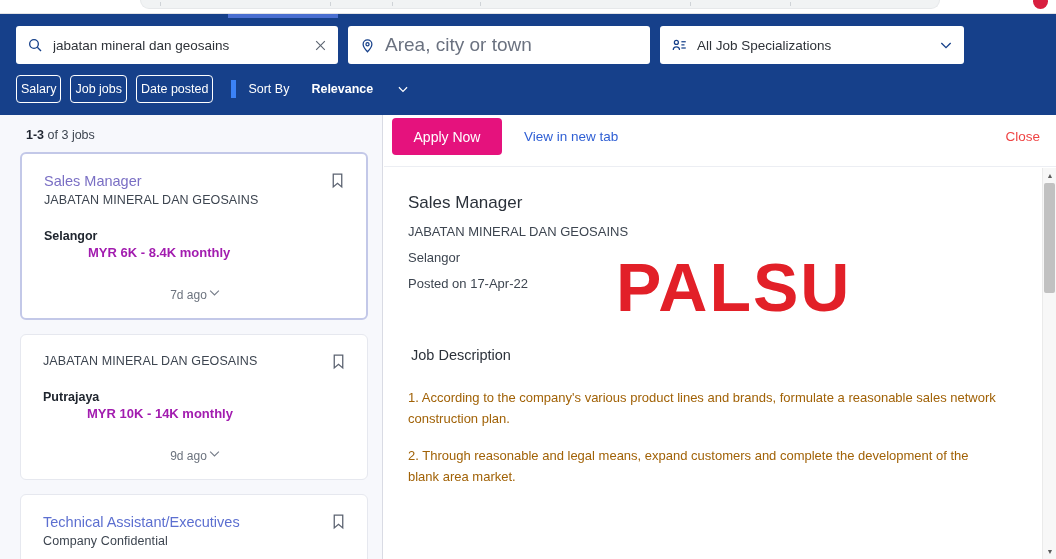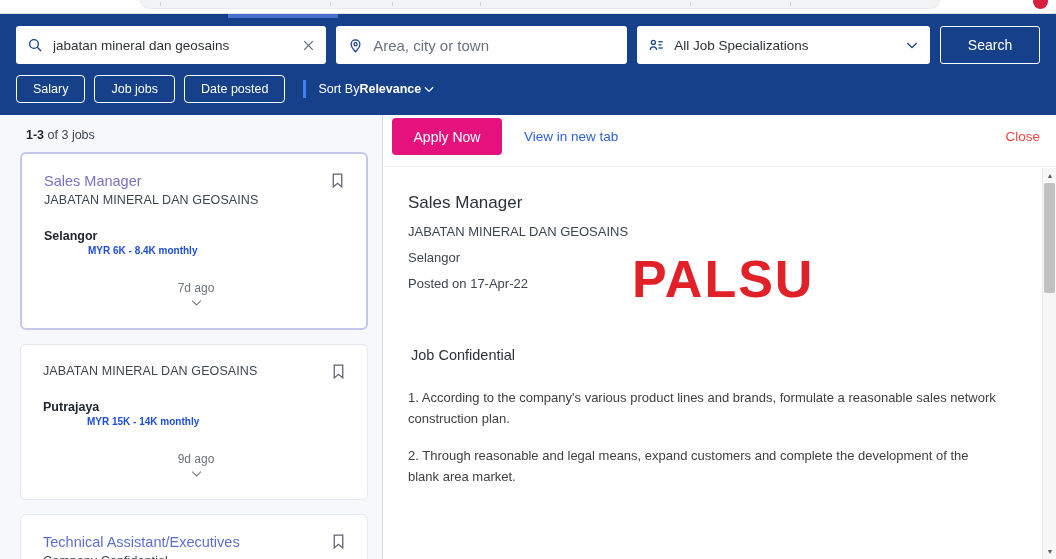--- a/index.html
+++ b/index.html
@@ -43,42 +43,42 @@
   }
   .field {
     background: #ffffff; border-radius: 3px; height: 38px;
     display: flex; align-items: center; padding: 0 10px; position: relative;
   }
   .field-keyword { width: 322px; }
   .field-location { width: 302px; }
   .field-spec { width: 304px; }
   .field .ficon { width: 18px; height: 18px; margin-right: 9px; flex: 0 0 auto; color: #16408a; display: flex; align-items: center; justify-content: center;}
   .field .ftext { font-size: 13.5px; color: #2e3238; flex: 1 1 auto; white-space: nowrap; overflow: hidden; }
-  .field .fplaceholder { font-size: 15px; color: #6b7280; flex: 1 1 auto; white-space: nowrap; }
+  .field .fplaceholder { font-size: 19px; color: #6b7280; flex: 1 1 auto; white-space: nowrap; }
   .clear-x { width: 16px; height: 16px; color: #5b6370; cursor: pointer; display:flex; align-items:center; justify-content:center;}
   .chev { width: 16px; height: 16px; color: #16408a; display:flex; align-items:center; justify-content:center;}
   .search-btn {
     width: 104px; height: 38px; border: 1px solid #ffffff; border-radius: 3px;
     background: #16408a; color: #ffffff; font-size: 14px;
     display: flex; align-items: center; justify-content: center; cursor: pointer;
   }
 
   .filterrow {
     position: absolute; top: 61px; left: 16px; height: 28px;
     display: flex; align-items: center; gap: 9px;
   }
   .pill {
     height: 28px; border: 1px solid #ffffff; border-radius: 4px; background: transparent;
-    color: #ffffff; font-size: 12.5px; padding: 0 16px;
+    color: #ffffff; font-size: 12.5px; padding: 0 4px;
     display: flex; align-items: center; cursor: pointer;
   }
   .sortwrap {
-    display: flex; align-items: center; gap: 0; margin-left: 9px;
+    display: flex; align-items: center; gap: 22px; margin-left: 9px;
     color: #ffffff; font-size: 12.5px; cursor: pointer;
-    border-left: 3px solid #3b82f6; padding-left: 12px; height: 18px;
+    border-left: 5px solid #3b82f6; padding-left: 12px; height: 18px;
   }
   .sortwrap b { font-weight: 700; }
 
   
   .content {
     position: absolute; top: 115px; left: 0; width: 1056px; height: 444px;
     background: #ffffff;
   }
   .left-col {
     position: absolute; top: 0; left: 0; width: 383px; height: 500px;
@@ -96,22 +96,22 @@
     border: 1px solid #e6e8ef;
     border-radius: 6px;
     padding: 19px 18px 14px 22px;
     cursor: pointer;
   }
   .card.selected { border: 2px solid #c3c8e8; }
   .card-title { font-size: 14.5px; color: #7a6fc4; margin-bottom: 4px; }
   .card-title.blue { color: #5c6fd0; }
   .card-company { font-size: 12.5px; color: #3d4550; letter-spacing: .1px; }
   .card-loc { font-size: 12.5px; font-weight: 700; color: #20262f; margin-top: 22px; }
-  .card-sal { font-size: 10px; font-weight: 700; color: #1d4ed8; margin-top: 2px; padding-left: 44px; }
-  .card-foot { display: flex; align-items: center; justify-content: space-between; margin-top: 25px; flex-direction: column; }
+  .card-sal { font-size: 13px; font-weight: 700; color: #a21caf; margin-top: 2px; padding-left: 44px; }
+  .card-foot { display: flex; align-items: center; justify-content: center; margin-top: 25px; }
   .card-age { font-size: 12px; color: #6c737e; }
   .bookmark { position: absolute; top: 17px; right: 20px; cursor: pointer; }
   .card-chev { color: #767d89; cursor: pointer; }
 
   
   .right-col {
     position: absolute; top: 0; left: 384px; width: 672px; height: 444px;
     background: #ffffff; overflow: hidden;
   }
   .detail-toolbar {
@@ -123,26 +123,26 @@
     border-radius: 4px; font-size: 14px; font-weight: 400;
     display: flex; align-items: center; justify-content: center; cursor: pointer;
   }
   .view-tab { margin-left: 22px; color: #2f5fd4; font-size: 13.5px; cursor: pointer; }
   .close-link { margin-left: auto; color: #ef4444; font-size: 13.5px; cursor: pointer; }
 
   .detail-body { position: relative; padding: 26px 0 0 24px; height: 392px; }
   .d-title { font-size: 17px; color: #2b313a; font-weight: 400; }
   .d-line { font-size: 13px; color: #3d4550; margin-top: 11px; }
   .watermark {
-    position: absolute; top: 86px; left: 248px;
-    font-size: 52px; font-weight: 700; color: #e22028;
+    position: absolute; top: 86px; left: 232px;
+    font-size: 68px; font-weight: 700; color: #e22028;
     letter-spacing: 2px; line-height: 1; pointer-events: none; user-select: none;
   }
   .d-section { font-size: 14.5px; color: #2b313a; margin-top: 56px; margin-left: 3px; }
-  .d-para { font-size: 13px; color: #404040; line-height: 1.62; margin-top: 24px; max-width: 592px; }
+  .d-para { font-size: 13px; color: #a16207; line-height: 1.62; margin-top: 24px; max-width: 592px; }
   .d-para + .d-para { margin-top: 16px; }
 
   
   .vscroll {
     position: absolute; top: 53px; right: 0; width: 14px; height: 391px;
     background: #f7f7f7; border-left: 1px solid #eaeaea;
   }
   .vscroll .arrow { position: absolute; left: 0; width: 14px; height: 13px; display: flex; align-items: center; justify-content: center; color: #5c5c5c; font-size: 7px; }
   .vscroll .arrow.up { top: 1px; }
   .vscroll .arrow.down { bottom: 1px; }
@@ -209,21 +209,20 @@
           </svg>
         </span>
         <span class="ftext">All Job Specializations</span>
         <span class="chev">
           <svg width="16" height="16" viewBox="0 0 24 24" fill="none" stroke="currentColor" stroke-width="2">
             <polyline points="5,9 12,16 19,9"></polyline>
           </svg>
         </span>
       </div>
 
-      <div class="search-btn">Search</div>
     </div>
 
     <div class="filterrow">
       <div class="pill">Salary</div>
       <div class="pill">Job jobs</div>
       <div class="pill">Date posted</div>
       <div class="sortwrap">
         <span>Sort By</span>
         <b>Relevance</b>
         <span class="chev" style="color:#fff">
@@ -264,21 +263,21 @@
       </div>
 
       <div class="card">
         <span class="bookmark">
           <svg width="17" height="19" viewBox="0 0 24 24" fill="none" stroke="#5b6270" stroke-width="1.8">
             <path d="M6 3h12v18l-6-5-6 5z"></path>
           </svg>
         </span>
         <div class="card-company">JABATAN MINERAL DAN GEOSAINS</div>
         <div class="card-loc">Putrajaya</div>
-        <div class="card-sal">MYR 15K - 14K monthly</div>
+        <div class="card-sal">MYR 10K - 14K monthly</div>
         <div class="card-foot">
           <span class="card-age">9d ago</span>
           <span class="card-chev">
             <svg width="15" height="15" viewBox="0 0 24 24" fill="none" stroke="currentColor" stroke-width="1.8">
               <polyline points="5,9 12,16 19,9"></polyline>
             </svg>
           </span>
         </div>
       </div>
 
@@ -302,21 +301,21 @@
       </div>
 
       <div class="detail-body">
         <div class="d-title">Sales Manager</div>
         <div class="d-line">JABATAN MINERAL DAN GEOSAINS</div>
         <div class="d-line">Selangor</div>
         <div class="d-line">Posted on 17-Apr-22</div>
 
         <div class="watermark">PALSU</div>
 
-        <div class="d-section">Job Confidential</div>
+        <div class="d-section">Job Description</div>
         <div class="d-para">1. According to the company's various product lines and brands, formulate a reasonable sales network construction plan.</div>
         <div class="d-para">2. Through reasonable and legal means, expand customers and complete the development of the blank area market.</div>
       </div>
 
       <div class="vscroll">
         <div class="arrow up">▲</div>
         <div class="thumb"></div>
         <div class="arrow down">▼</div>
       </div>
     </div>

